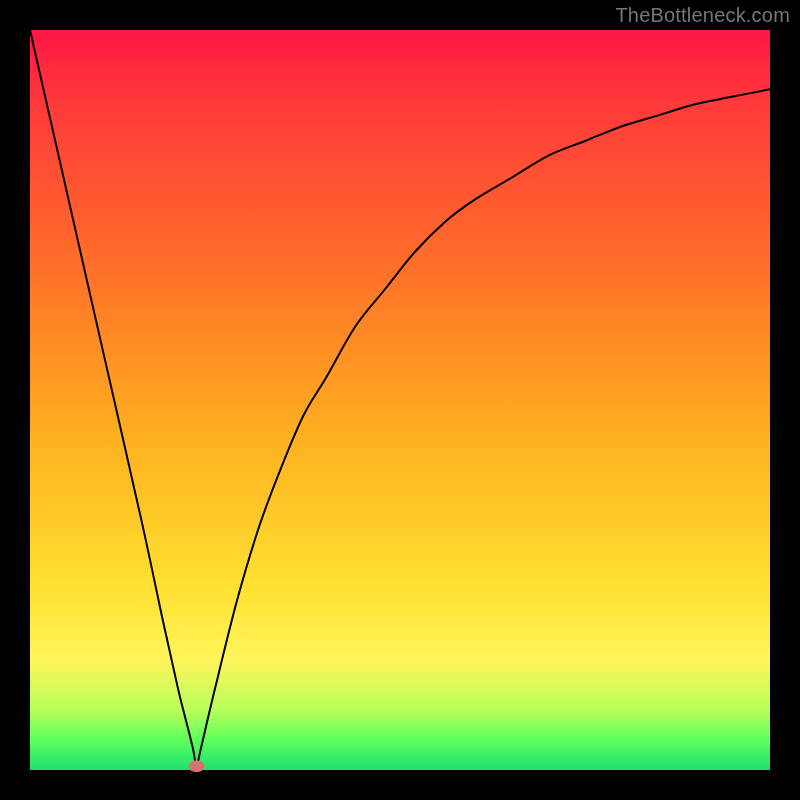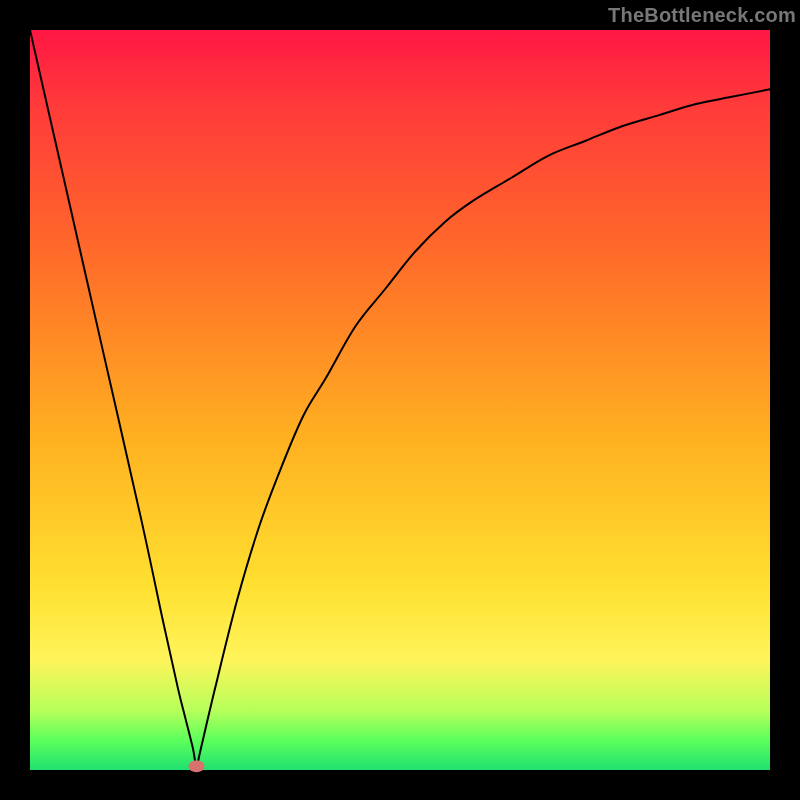--- a/index.html
+++ b/index.html
@@ -28,24 +28,24 @@
       #ffe030 75%,
       #fff45a 85%,
       #b6ff5a 92%,
       #5cff5c 96%,
       #20e070 100%
     );
   }
   .attrib {
     position: absolute;
     top: 4px;
-    right: 4px;
+    right: 10px;
     color: #777;
     font-size: 20px;
-    font-weight: 700;
+    font-weight: 400;
     letter-spacing: 0.2px;
   }
   svg.curve {
     position: absolute;
     left: 0;
     top: 0;
   }
 </style>
 </head>
 <body>

